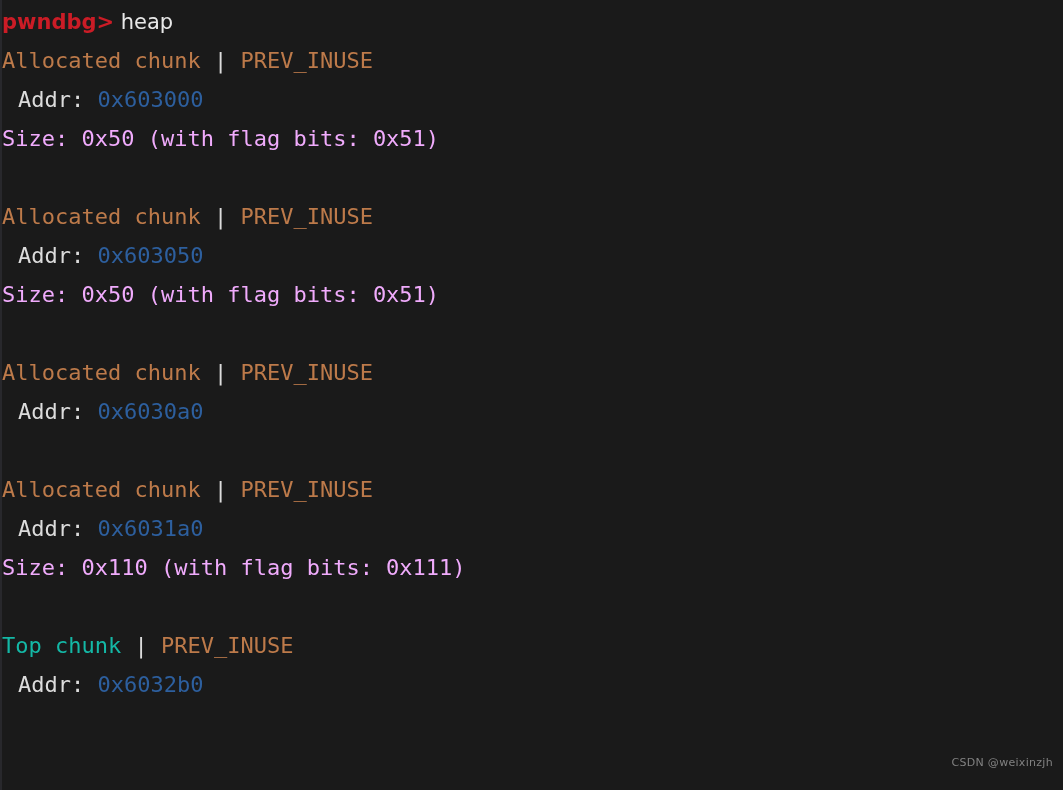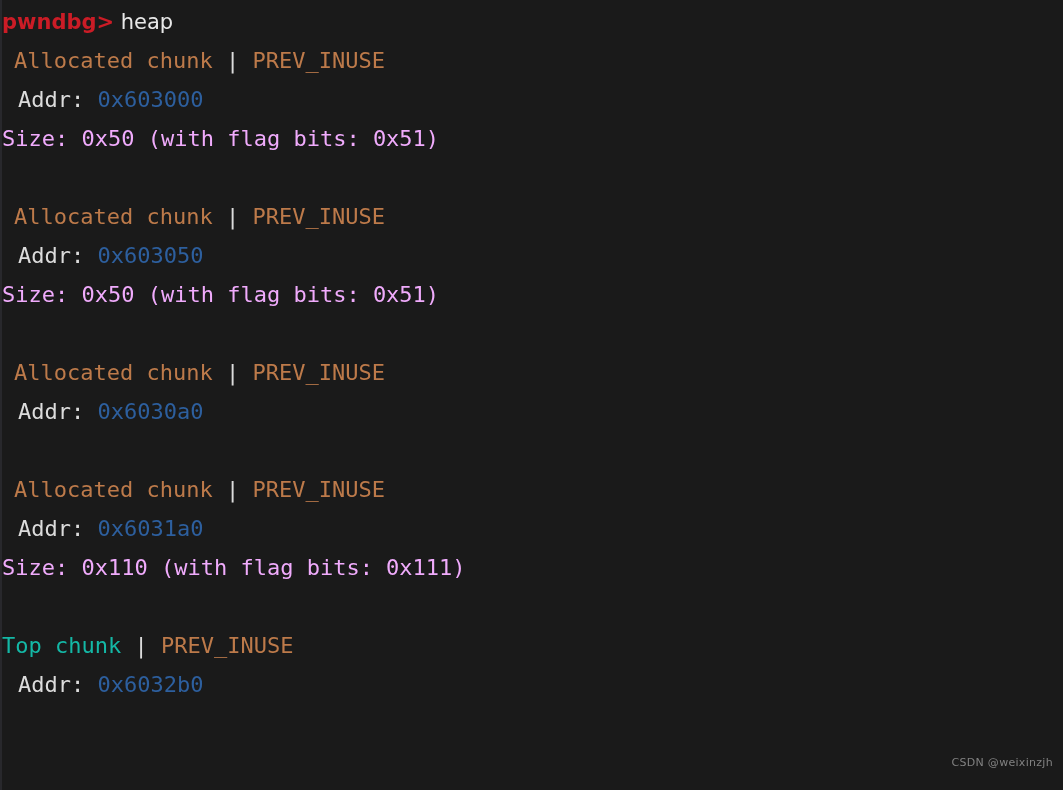--- a/index.html
+++ b/index.html
@@ -58,21 +58,20 @@
   }
 
   .c-cmd {
     color: #e8e8e8;
     font-family: "DejaVu Sans", "Liberation Sans", sans-serif;
     font-size: 21px;
   }
 
   .c-chunk-alloc {
     color: #bd7a4a;
-    padding-left: 12px;
   }
 
   .c-chunk-top {
     color: #14b8a6;
   }
 
   .c-flag {
     color: #bd7a4a;
   }
 

